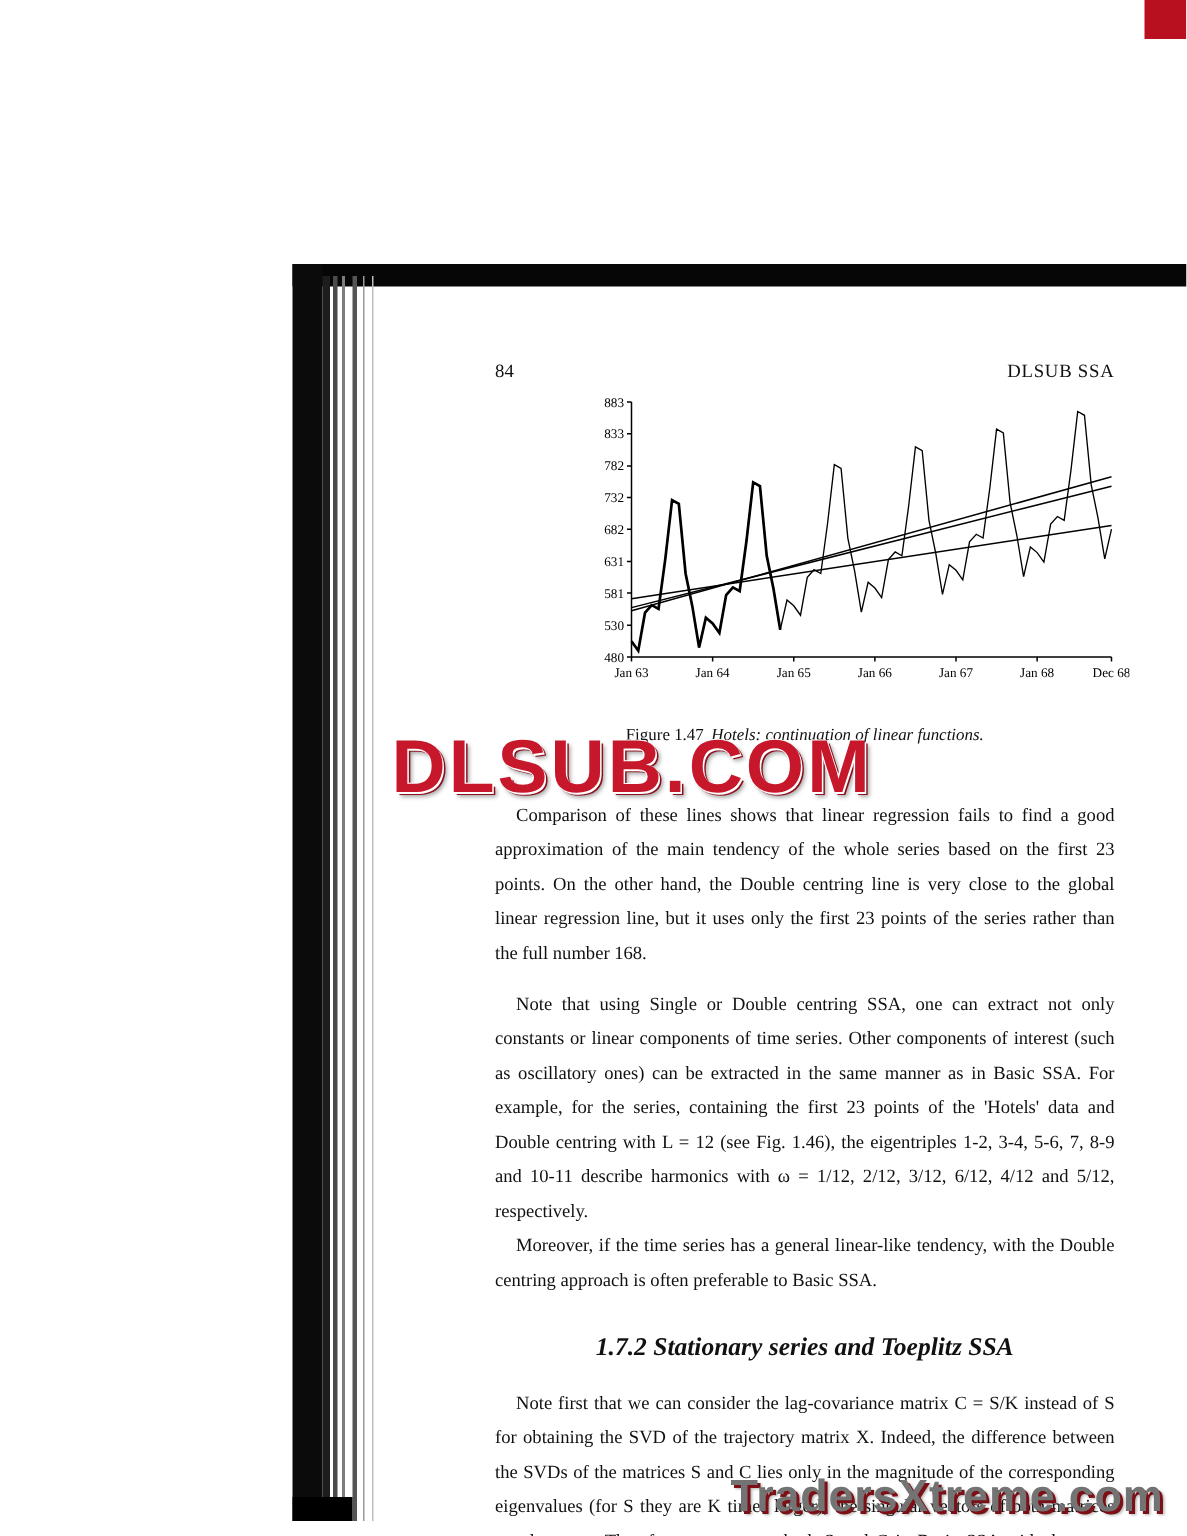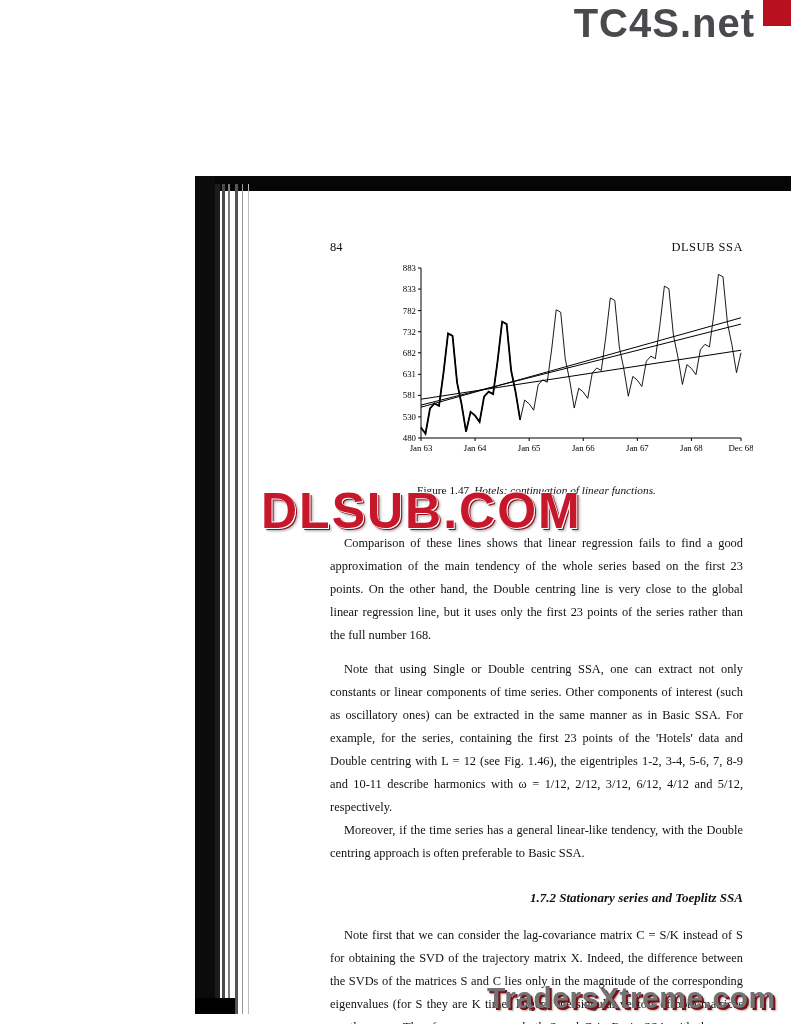--- a/index.html
+++ b/index.html
@@ -58,39 +58,38 @@
 
   
   .body-text {
     position:absolute; left:135px; top:356px; width:413px;
     font-size:12.4px; line-height:23px; text-align:justify;
   }
   .body-text p { margin:0; }
   .body-text p.indent { text-indent:14px; }
   .body-text p.gap-after { margin-bottom:11px; }
   .body-text h3 {
-    font-size:13px; font-weight:bold; font-style:italic;
-    margin:21px 0 15px 0; text-align:right;
+    font-size:17px; font-weight:bold; font-style:italic;
+    margin:21px 0 15px 0; text-align:center;
   }
 
   
   .traders {
     position:absolute; left:487px; top:981px;
     font-family:"Liberation Sans", sans-serif; font-weight:bold;
     font-size:30px; color:#737373;
     text-shadow:2px 2px 0 #7c1016, 3px 3px 2px rgba(0,0,0,0.3);
     letter-spacing:0.5px;
   }
 </style>
 </head>
 <body>
 
 <div class="canvas">
 
-  <div class="tc4s">TC4S.net</div>
   <div class="corner-red"></div>
 
   <div class="scan">
     <div class="scan-topbar"></div>
     <div class="binding"></div>
     <div class="streak s1"></div>
     <div class="streak s2"></div>
     <div class="streak s3"></div>
     <div class="streak s4"></div>
     <div class="streak s5"></div>

